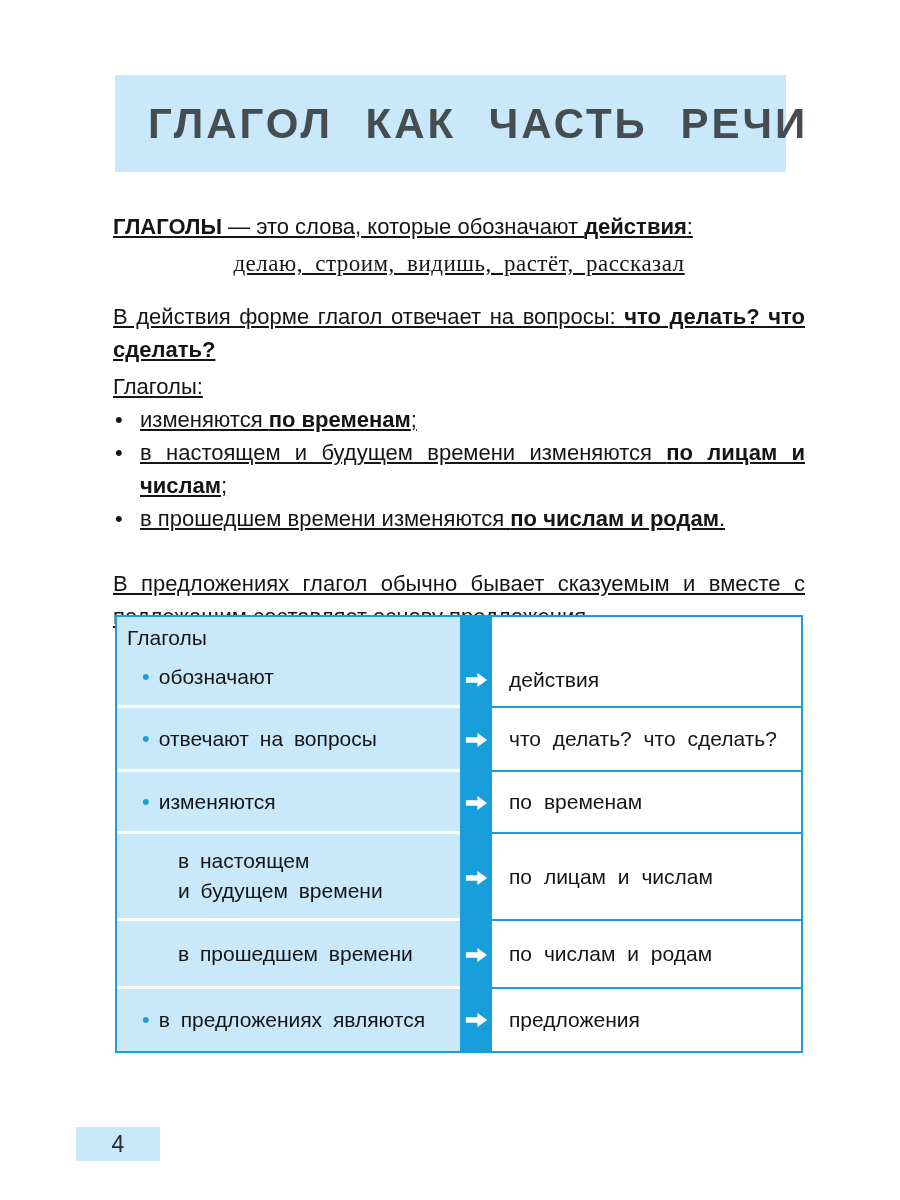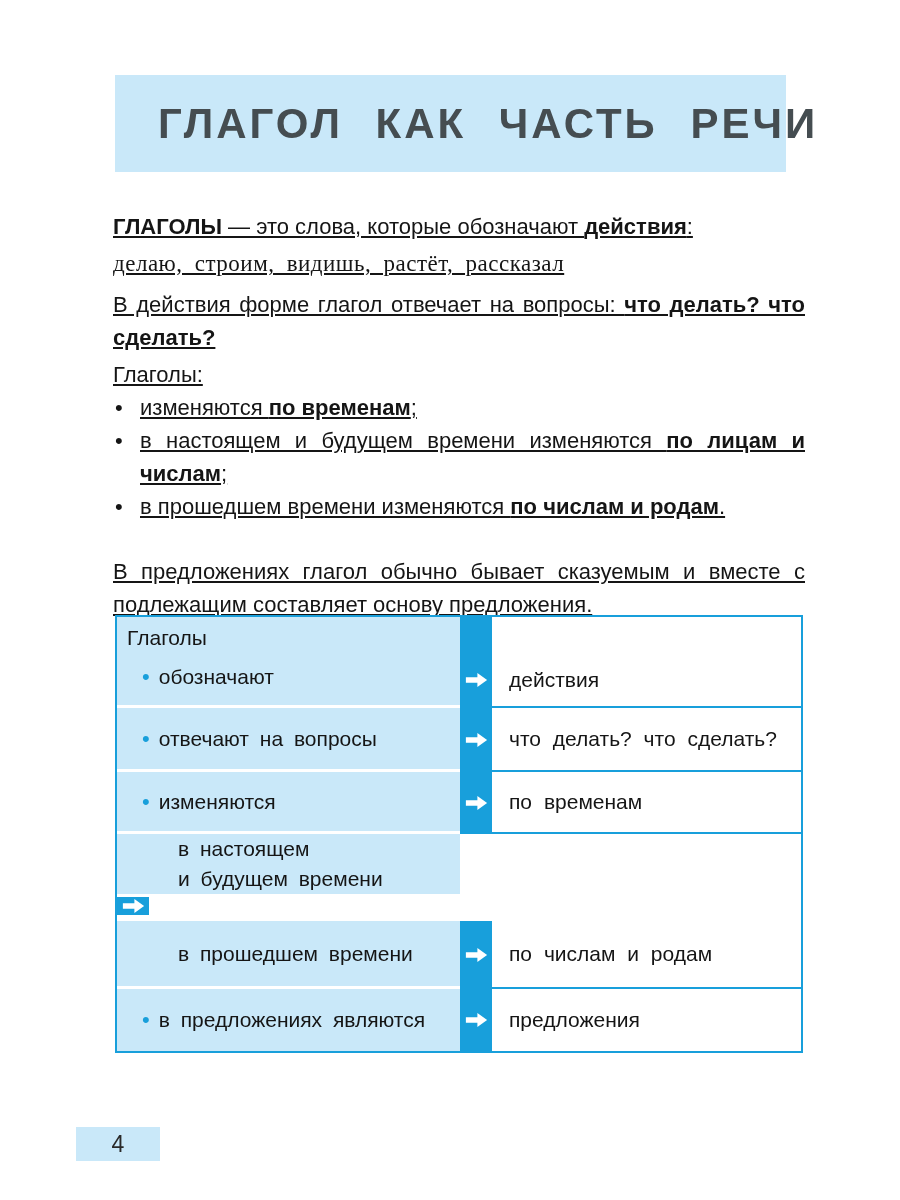--- a/index.html
+++ b/index.html
@@ -14,21 +14,21 @@
     overflow: hidden;
   }
 
   
   .banner {
     position: absolute;
     left: 115px; top: 75px;
     width: 671px; height: 97px;
     background: #c9e8f9;
     display: flex; align-items: center;
-    padding-left: 43px;
+    padding-left: 33px;
   }
   .banner h1 {
     font-size: 42px;
     font-weight: bold;
     color: #454d51;
     letter-spacing: 3px;
     word-spacing: 18px;
     white-space: nowrap;
   }
 
@@ -37,26 +37,26 @@
     position: absolute;
     left: 113px; top: 210px;
     width: 692px;
     font-size: 22px;
     line-height: 33px;
     text-decoration: underline;
   }
   .content b { font-weight: bold; }
   .p1 { margin-bottom: 4px; }
   .examples {
-    text-align: left;
+    text-align: center;
     font-family: "Liberation Serif", serif;
     font-size: 23px;
     letter-spacing: 0.5px;
     word-spacing: 6px;
-    margin-bottom: 8px;
+    margin-bottom: 20px;
   }
   .p2 { text-align: justify; margin-bottom: 4px; }
   .list-intro { margin-bottom: 0; }
   .blist { list-style: none; }
   .blist li {
     position: relative;
     padding-left: 27px;
     text-align: justify;
   }
   .blist li .dot {
@@ -101,21 +101,21 @@
   }
   .trow:last-child .cell-l,
   .trow:last-child .cell-r { border-bottom: none; }
 
   .tdot { color: #189fdb; margin-right: 9px; font-size: 22px; }
   .pre { white-space: pre-line; line-height: 30px; }
 
   .r0 { height: 91px; }
   .r1 { height: 64px; }
   .r2 { height: 62px; }
-  .r3 { height: 87px; flex-direction: column; }
+  .r3 { height: 87px; }
   .r4 { height: 68px; }
   .r5 { height: 62px; }
 
   
   .r0 .cell-l {
     flex-direction: column;
     align-items: flex-start;
     justify-content: space-between;
     padding: 9px 0 15px 10px;
   }

